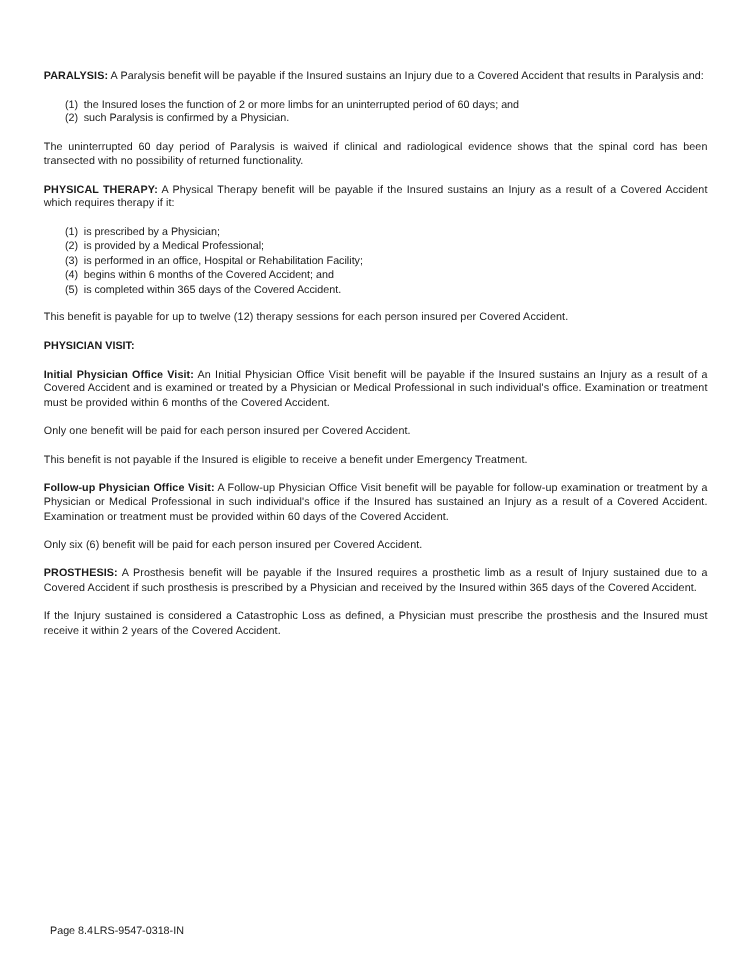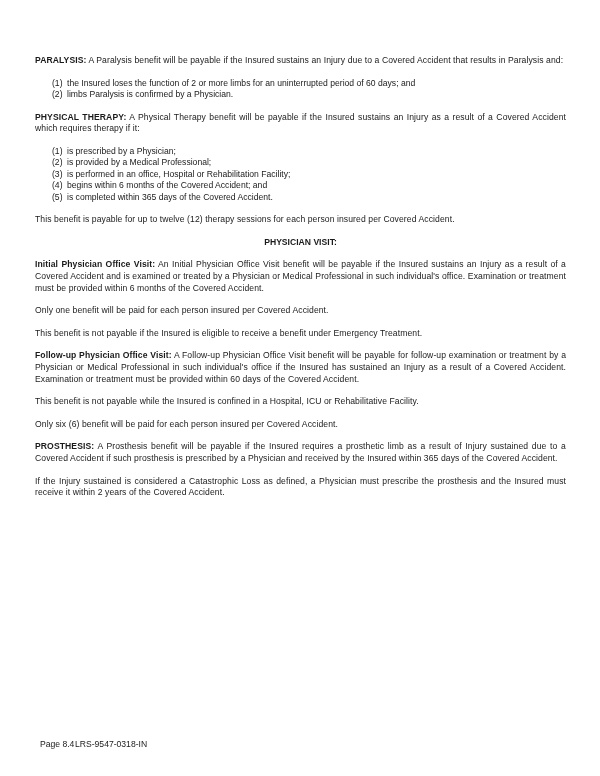--- a/index.html
+++ b/index.html
@@ -38,21 +38,21 @@
     letter-spacing: 0.01em;
   }
   .bold-lead {
     font-weight: bold;
   }
   .section-head {
     margin: 0 0 11px 0;
     font-size: 8.6px;
     line-height: 11.6px;
     font-weight: bold;
-    text-align: center;
+    text-align: left;
   }
   ol.numlist {
     list-style: none;
     margin: 0 0 11px 0;
     padding: 0;
   }
   ol.numlist li {
     font-size: 8.6px;
     line-height: 11.5px;
     padding-left: 32px;
@@ -93,23 +93,24 @@
 </head>
 <body>
 
 <div class="page">
   <div class="content">
 
     <p class="para"><span class="bold-lead">PARALYSIS:</span><span> A Paralysis benefit will be payable if the Insured sustains an Injury due to a Covered Accident that results in Paralysis and:</span></p>
 
     <ol class="numlist">
       <li><span class="num">(1)</span><span>the Insured loses the function of 2 or more limbs for an uninterrupted period of 60 days; and</span></li>
-      <li><span class="num">(2)</span><span>limbs Paralysis is confirmed by a Physician.</span></li>
+      <li><span class="num">(2)</span><span>such Paralysis is confirmed by a Physician.</span></li>
     </ol>
 
+    <p class="para">The uninterrupted 60 day period of Paralysis is waived if clinical and radiological evidence shows that the spinal cord has been transected with no possibility of returned functionality.</p>
 
     <p class="para"><span class="bold-lead">PHYSICAL THERAPY:</span><span>  A Physical Therapy benefit will be payable if the Insured sustains an Injury as a result of a Covered Accident which requires therapy if it:</span></p>
 
     <ol class="numlist">
       <li><span class="num">(1)</span><span>is prescribed by a Physician;</span></li>
       <li><span class="num">(2)</span><span>is provided by a Medical Professional;</span></li>
       <li><span class="num">(3)</span><span>is performed in an office, Hospital or Rehabilitation Facility;</span></li>
       <li><span class="num">(4)</span><span>begins within 6 months of the Covered Accident; and</span></li>
       <li><span class="num">(5)</span><span>is completed within 365 days of the Covered Accident.</span></li>
     </ol>
@@ -119,21 +120,20 @@
     <p class="section-head">PHYSICIAN VISIT:</p>
 
     <p class="para"><span class="bold-lead">Initial Physician Office Visit:</span><span>  An Initial Physician Office Visit benefit will be payable if the Insured sustains an Injury as a result of a Covered Accident and is examined or treated by a Physician or Medical Professional in such individual's office.  Examination or treatment must be provided within 6 months of the Covered Accident.</span></p>
 
     <p class="para">Only one benefit will be paid for each person insured per Covered Accident.</p>
 
     <p class="para">This benefit is not payable if the Insured is eligible to receive a benefit under Emergency Treatment.</p>
 
     <p class="para"><span class="bold-lead">Follow-up Physician Office Visit:</span><span>  A Follow-up Physician Office Visit benefit will be payable for follow-up examination or treatment by a Physician or Medical Professional in such individual's office if the Insured has sustained an Injury as a result of a Covered Accident.  Examination or treatment must be provided within 60 days of the Covered Accident.</span></p>
 
-    <p class="para">This benefit is not payable while the Insured is confined in a Hospital, ICU or Rehabilitative Facility.</p>
 
     <p class="para">Only six (6) benefit will be paid for each person insured per Covered Accident.</p>
 
     <p class="para"><span class="bold-lead">PROSTHESIS:</span><span>  A Prosthesis benefit will be payable if the Insured requires a prosthetic limb as a result of Injury sustained due to a Covered Accident if such prosthesis is prescribed by a Physician and received by the Insured within 365 days of the Covered Accident.</span></p>
 
     <p class="para">If the Injury sustained is considered a Catastrophic Loss as defined, a Physician must prescribe the prosthesis and the Insured must receive it within 2 years of the Covered Accident.</p>
 
 
   </div>
 

